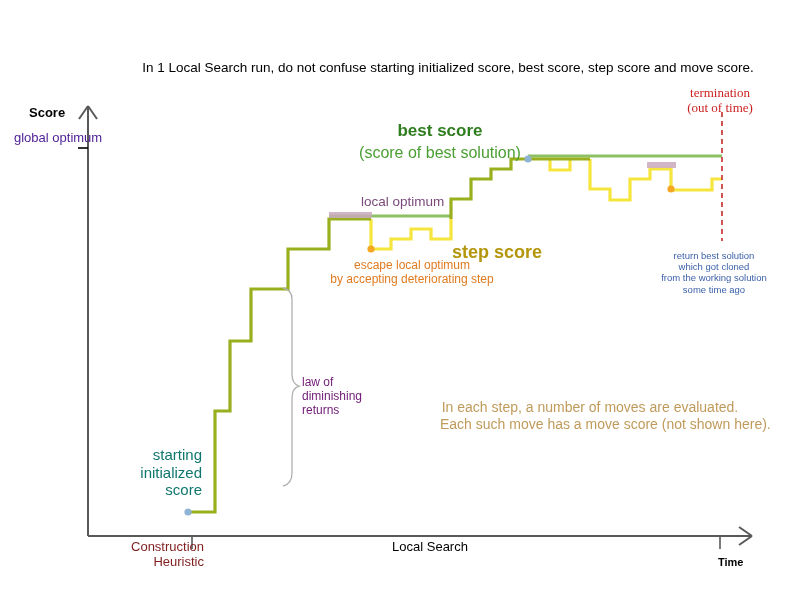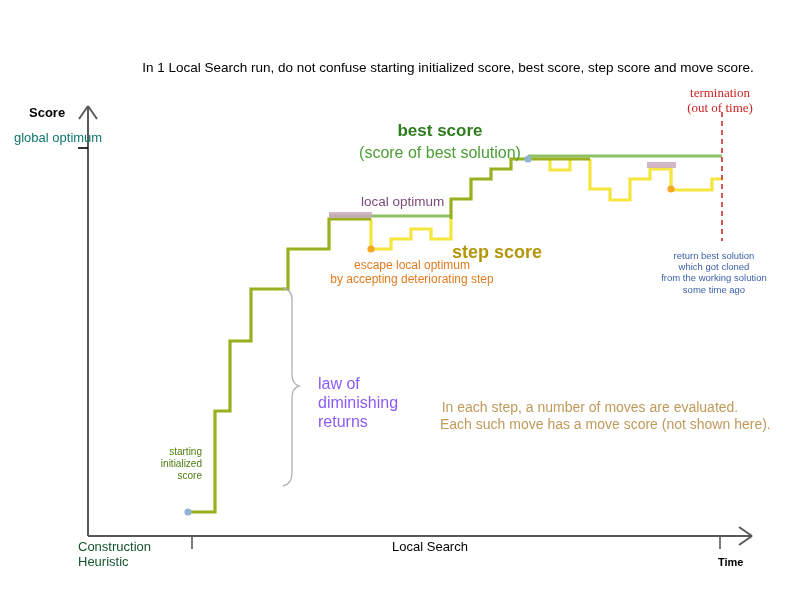--- a/index.html
+++ b/index.html
@@ -8,37 +8,37 @@
        color:#000;position:relative;}
   #stage{position:relative;width:800px;height:600px;}
   svg#chart{position:absolute;left:0;top:0;width:800px;height:600px;}
 
   .lbl{position:absolute;white-space:pre;line-height:1.18;}
 
   #title{left:0;top:20px;width:800px;text-align:center;font-size:32px;color:#000;}
   #subtitle{left:0;top:60px;width:800px;text-align:center;font-size:13.5px;color:#000;margin-left:48px;}
 
   #score-axis-label{left:29px;top:105px;font-size:13px;font-weight:bold;color:#000;}
-  #global-optimum-label{left:14px;top:130px;width:64px;text-align:right;font-size:13px;color:#0f766e;}
+  #global-optimum-label{left:14px;top:130px;width:64px;text-align:right;font-size:13px;color:#4c1d95;}
 
   #termination-label{left:655px;top:85px;width:130px;text-align:center;font-size:13px;color:#cc2222;font-family:Liberation Serif, serif;}
   #return-note{left:644px;top:250px;width:140px;text-align:center;font-size:9.5px;color:#3a5fa8;}
 
   #best-score-label{left:300px;top:121px;width:280px;text-align:center;font-size:17px;font-weight:bold;color:#2e7d1e;}
   #best-score-sub{left:290px;top:144px;width:300px;text-align:center;font-size:16px;color:#4a9e33;}
 
   #local-optimum-label{left:313px;top:194px;font-size:13.5px;color:#7a4a7a;padding-left:48px;}
   #step-score-label{left:452px;top:242px;font-size:18px;font-weight:bold;color:#b3960b;}
   #escape-note{left:292px;top:258px;width:240px;text-align:center;font-size:12px;color:#e07b20;}
   #moves-note{left:440px;top:399px;width:300px;text-align:center;font-size:14px;color:#c09a5a;}
 
-  #law-note{left:302px;top:375px;font-size:16px;color:#8b5cf6;margin-left:16px;}
-  #starting-label{left:96px;top:446px;width:106px;text-align:right;font-size:10px;color:#4d7c0f;}
+  #law-note{left:302px;top:375px;font-size:12px;color:#701a75;}
+  #starting-label{left:96px;top:446px;width:106px;text-align:right;font-size:15px;color:#0f766e;}
 
-  #x-construction{left:78px;top:539px;width:126px;text-align:left;font-size:13px;color:#14532d;}
+  #x-construction{left:78px;top:539px;width:126px;text-align:right;font-size:13px;color:#7f1d1d;}
   #x-localsearch{left:340px;top:539px;width:180px;text-align:center;font-size:13px;color:#000;}
   #x-time{left:718px;top:556px;font-size:11px;font-weight:bold;color:#000;}
 </style>
 </head>
 <body>
 
 <div id="stage">
 
   <svg id="chart" viewBox="0 0 800 600">
 

